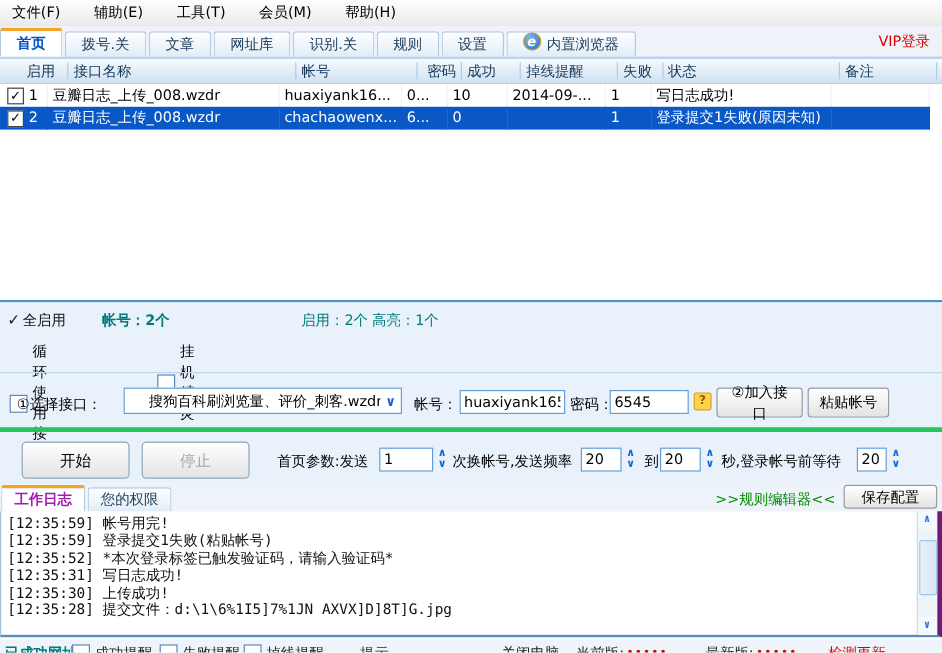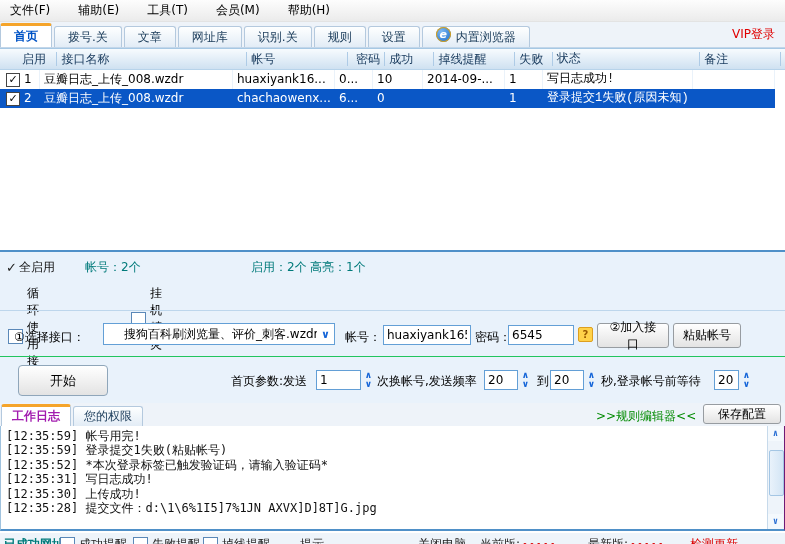--- a/index.html
+++ b/index.html
@@ -19,21 +19,21 @@
 
   
   .grid{position:absolute;top:48px;left:0;width:785px;}
   .thead{display:flex;height:20px;background:linear-gradient(#f7fbfe,#cfe1f1);border-top:1px solid #a6c8e4;border-bottom:1px solid #b7d3ea;color:#17395c;align-items:center;padding-left:18px;}
   .th{padding-left:4px;border-right:1px solid #aecbe6;height:14px;line-height:14px;box-sizing:border-box;white-space:nowrap;overflow:hidden;}
   .trow{display:flex;height:19px;align-items:center;color:#000;background:#fff;cursor:pointer;}
   .td{padding-left:4px;white-space:nowrap;overflow:hidden;box-sizing:border-box;height:19px;line-height:19px;border-right:1px solid #eaf2fa;display:flex;align-items:center;}
   .trow.selected .td{background:#0a57c6;color:#fff;border-right-color:#0a57c6;}
   .td.filler,.th.filler{flex:1;border-right:none;}
   .trow.selected .td.filler{background:#fff;}
-  .c0{width:40px;}.c1{width:193px;}.c2{width:102px;}.c3{width:38px;text-align:center;}.c4{width:50px;}.c5{width:82px;}.c6{width:38px;}.c7{width:150px;font-family:Liberation Mono, monospace;}.c8{width:82px;}
+  .c0{width:40px;}.c1{width:193px;}.c2{width:102px;}.c3{width:38px;text-align:center;}.c4{width:50px;}.c5{width:82px;}.c6{width:38px;}.c7{width:150px;}.c8{width:82px;}
   .tcb{width:12px;height:12px;border:1px solid #444;background:#fff;color:#000;font-size:11px;line-height:11px;text-align:center;margin:0 4px 0 2px;flex:none;}
   .grid-empty{height:144px;background:#fff;}
   .blue-line{position:absolute;top:250px;left:0;right:0;height:2px;background:#4f90c8;}
 
   
   .panel{position:absolute;top:252px;left:0;right:0;height:151px;background:#e9f2fb;}
   .stats{position:absolute;top:7px;left:0;right:0;height:16px;}
   .stat{position:absolute;color:#007a7a;white-space:nowrap;}
   .selectall{position:absolute;left:6px;color:#111;display:flex;align-items:center;cursor:pointer;}
   .checkglyph{font-size:13px;margin-right:2px;color:#222;}
@@ -42,34 +42,34 @@
   .cbox{width:13px;height:13px;background:#fff;border:1px solid #5a88b8;margin-right:4px;flex:none;}
   .divider{position:absolute;left:0;right:0;height:1px;background:#bdd6ec;}
   .form-row{position:absolute;top:66px;left:0;right:0;height:37px;}
   .lbl{position:absolute;white-space:nowrap;color:#000;}
   .dd{position:absolute;left:103px;top:5px;width:232px;height:22px;background:#fff;border:1px solid #639fd6;display:flex;align-items:center;box-sizing:border-box;cursor:pointer;}
   .dd-val{flex:1;padding-left:4px;white-space:nowrap;overflow:hidden;margin-left:16px;}
   .dd-chev{color:#1565d8;font-weight:bold;font-size:11px;padding:0 4px;}
   .txt{position:absolute;border:1px solid #639fd6;height:20px;font-size:12px;padding:0 3px;box-sizing:border-box;font-family:inherit;background:#fff;color:#000;}
   .help{position:absolute;left:578px;top:9px;width:13px;height:13px;background:#ffd24a;border:1px solid #dd9f20;border-radius:2px;color:#9a5a00;font-size:10px;font-weight:bold;text-align:center;line-height:13px;cursor:pointer;}
   .btn{background:linear-gradient(#ffffff,#e3e3e3);border:1px solid #979ca1;border-radius:3px;font-size:12px;color:#000;display:inline-flex;align-items:center;justify-content:center;font-family:inherit;cursor:pointer;box-sizing:border-box;}
-  .control-row{position:absolute;top:104px;left:0;right:0;height:47px;border-top:1px solid #22c55e;}
+  .control-row{position:absolute;top:104px;left:0;right:0;height:47px;border-top:4px solid #22c55e;}
   .bigbtn{position:absolute;top:8px;width:90px;height:31px;font-size:13px;border-radius:4px;border:1px solid #8fa6ba;}
   .bigbtn.disabled{color:#a8a8a8;cursor:default;}
   .spin{position:absolute;width:13px;height:22px;display:flex;flex-direction:column;align-items:center;justify-content:center;color:#1565d8;font-weight:bold;font-size:9px;line-height:9px;cursor:pointer;}
 
   
   .btabs{position:absolute;top:403px;left:0;right:0;height:23px;background:#eef3f9;border-bottom:1px solid #c3d6e9;display:flex;align-items:flex-end;}
   .btab{height:19px;line-height:19px;padding:0 10px;margin-right:2px;background:linear-gradient(#feffff,#e2ecf6);border:1px solid #b4c9de;border-bottom:none;border-radius:3px 3px 0 0;color:#20405e;cursor:pointer;}
   .btab.active{background:#fff;border-top:3px solid #f5a42a;color:#a21caf;font-weight:bold;}
   .rule-link{position:absolute;left:596px;top:5px;color:#008a00;cursor:pointer;white-space:nowrap;}
   .save-btn{position:absolute;right:4px;top:1px;width:78px;height:20px;}
 
   
-  .log{position:absolute;top:426px;left:0;right:0;height:105px;background:#fff;border-left:1px solid #9fc2de;border-right:1px solid #701a75;border-bottom:2px solid #4f90c8;box-sizing:border-box;font-family:"DejaVu Sans Mono","Liberation Mono",monospace;color:#111;}
+  .log{position:absolute;top:426px;left:0;right:0;height:105px;background:#fff;border-left:1px solid #9fc2de;border-right:4px solid #701a75;border-bottom:2px solid #4f90c8;box-sizing:border-box;font-family:"DejaVu Sans Mono","Liberation Mono",monospace;color:#111;}
   .log-lines{position:absolute;top:3px;left:5px;right:20px;line-height:14.4px;white-space:nowrap;overflow:hidden;}
   .sbar{position:absolute;top:0;right:0;bottom:0;width:16px;background:#eef4fa;border-left:1px solid #c7daeb;}
   .sbtn{position:absolute;left:0;width:15px;height:15px;color:#2a6fd4;font-size:9px;font-weight:bold;text-align:center;line-height:15px;background:#f4f9fd;cursor:pointer;}
   .sthumb{position:absolute;left:1px;top:24px;width:13px;height:44px;background:linear-gradient(90deg,#e9f2fb,#d3e5f5);border:1px solid #a4c6e4;border-radius:2px;cursor:grab;}
 
   
   .statusbar{position:absolute;top:533px;left:0;width:785px;height:22px;background:#eef4fa;display:block;}
   .sb{position:absolute;top:3px;white-space:nowrap;color:#222;}
   .sb-pair{display:flex;align-items:center;}
   .sb-teal{color:#007a7a;font-weight:bold;}
@@ -168,21 +168,21 @@
   </div>
   <div class="blue-line"></div>
 
   <div class="panel">
 
     <div class="stats">
       <span class="selectall">
         <span class="checkglyph">✓</span>
         <span>全启用</span>
       </span>
-      <span class="stat" style="left:85px;">帐号：2个</span>
+      <span class="stat" style="left:85px;font-weight:bold;">帐号：2个</span>
       <span class="stat" style="left:203px;margin-left:48px;">启用：2个</span>
       <span class="stat" style="left:310px;">高亮：1个</span>
     </div>
 
     <div class="opt-row">
       <span class="opt" style="left:8px;">
         <span class="cbox"></span>
         <span>循环使用接口</span>
       </span>
       <span class="opt" style="left:131px;">
@@ -203,20 +203,21 @@
       <input class="txt" style="left: 383px; top: 7px; width: 88px;" value="huaxiyank165@1">
       <span class="lbl" style="left:475px;top:11px;">密码：</span>
       <input class="txt" style="left: 508px; top: 7px; width: 66px;" value="6545">
       <span class="help">?</span>
       <button class="btn" style="position:absolute;left:597px;top:5px;width:72px;height:25px;">②加入接口</button>
       <button class="btn" style="position:absolute;left:673px;top:5px;width:68px;height:25px;">粘贴帐号</button>
     </div>
 
     <div class="control-row">
       <button class="btn bigbtn" style="left:18px;">开始</button>
+      <button class="btn bigbtn disabled" style="left:118px;">停止</button>
 
       <span class="lbl" style="left:231px;top:16px;">首页参数:发送</span>
       <input class="txt" style="left: 316px; top: 13px; width: 45px;" value="1">
       <span class="spin" style="left:362px;top:12px;">
           <span>∧</span>
           <span>∨</span>
         </span>
 
       <span class="lbl" style="left:377px;top:16px;">次换帐号,发送频率</span>
       <input class="txt" style="left: 484px; top: 13px; width: 34px;" value="20">

